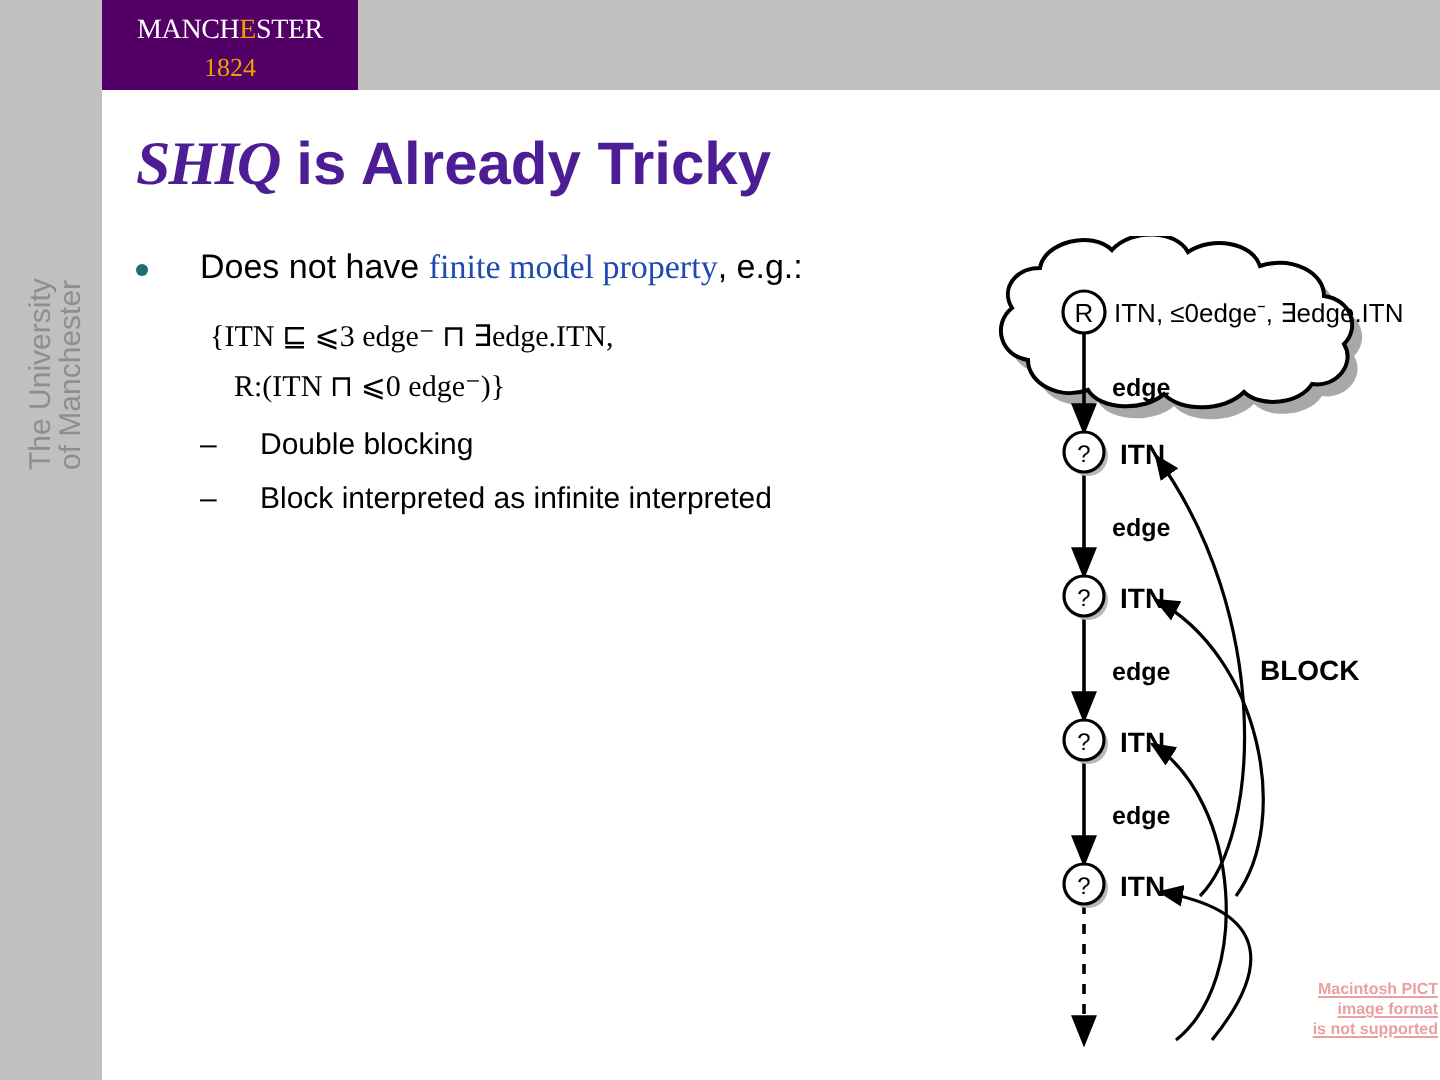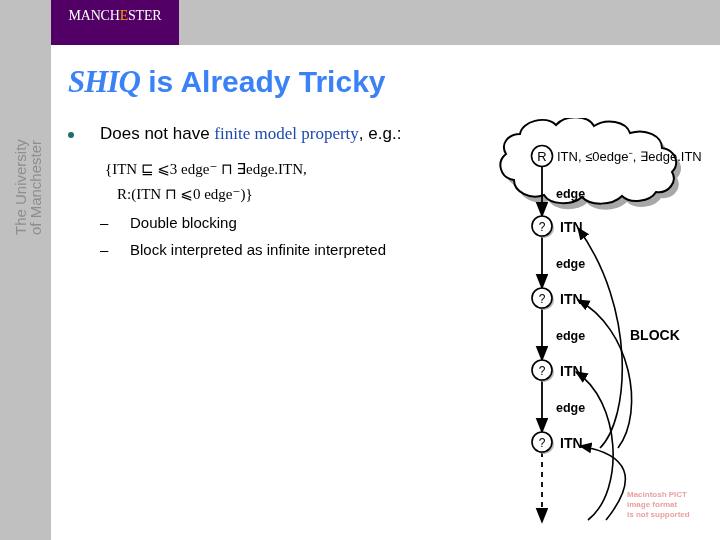--- a/index.html
+++ b/index.html
@@ -79,21 +79,21 @@
     left: 179px; top: 0;
     width: 541px; height: 45px;
     background: #c0c0c0;
   }
 
   
   .slide-title {
     position: absolute;
     left: 68px;
     top: 64px;
-    color: #3b82f6;
+    color: #4c1d95;
     font-size: 30px;
     font-weight: bold;
     white-space: nowrap;
     font-family: "Liberation Sans", sans-serif;
   }
   .slide-title .dl {
     font-family: "Liberation Serif", serif;
     font-style: italic;
     font-size: 31px;
     letter-spacing: -1px;
@@ -159,40 +159,42 @@
     width: 240px;
     height: 422px;
   }
   .diagram svg { display: block; }
 
   .pict-note {
     position: absolute;
     left: 627px;
     top: 490px;
     width: 92px;
-    text-align: left;
+    text-align: right;
     color: #e9a0a0;
     font-size: 8px;
     line-height: 10px;
     font-weight: bold;
     font-family: "Liberation Sans", sans-serif;
+    text-decoration: underline;
   }
 </style>
 </head>
 <body>
 
 <div id="slide">
 
   <div class="sidebar-strip">
     <div class="vertical-wordmark">The University
 of Manchester</div>
   </div>
 
   <div class="logo-block">
     <div class="logo-word"><span>MANCH</span><span class="hl">E</span><span>STER</span></div>
+    <div class="logo-year">1824</div>
   </div>
 
   <div class="top-band"></div>
 
   <div class="slide-title"><span class="dl">SHIQ</span><span> is Already Tricky</span></div>
 
   <div class="bullet-row">
     <div class="bullet-dot"></div>
     <div class="bullet-text"><span>Does not have </span><span class="em">finite model property</span><span>, e.g.:</span></div>
   </div>

